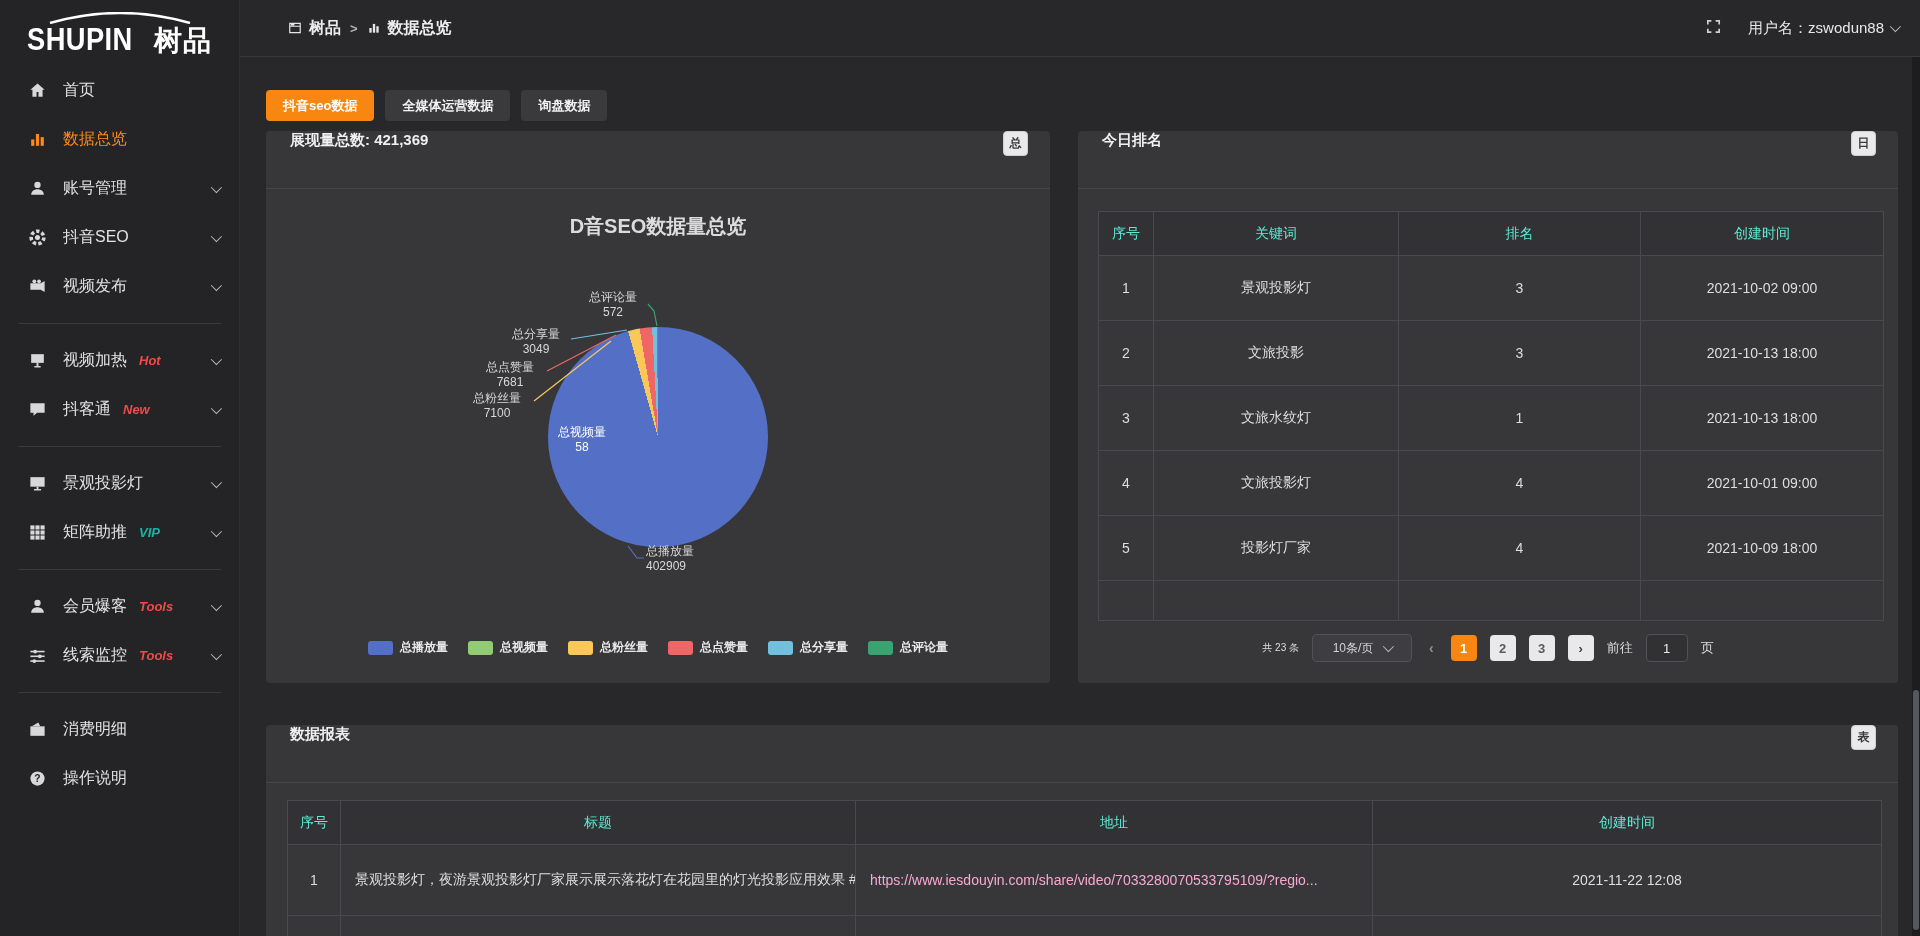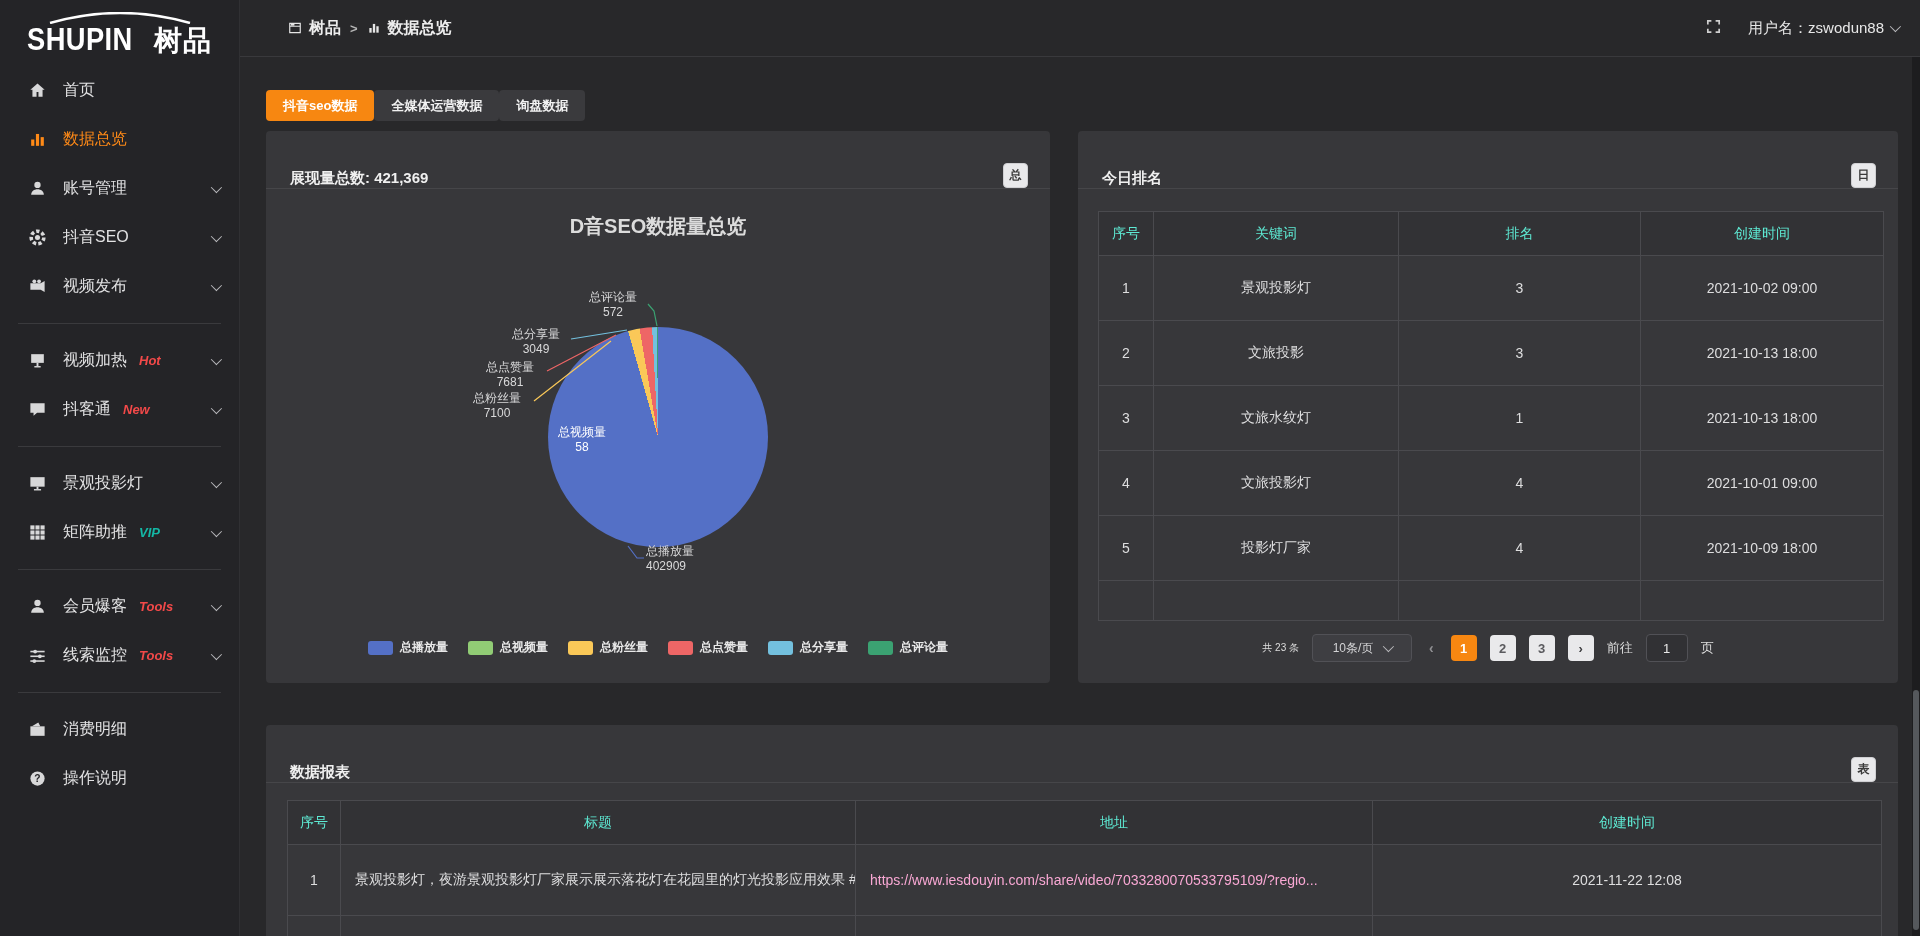--- a/index.html
+++ b/index.html
@@ -28,28 +28,28 @@
   .menu-item svg{width:19px;height:19px;fill:#d8d8d9;}
   .menu-item.active{color:#ff8a17;}
   .menu-item.active svg{fill:#ff8a17;}
   .badge{font-style:italic;font-weight:bold;font-size:13px;margin-left:12px;}
   .badge.red{color:#f24949;}
   .badge.gold{color:#14b8a6;}
   .mi-arrow{margin-left:auto;}
   .menu-div{height:1px;background:#3a3a3d;margin:12px 18px;list-style:none;}
 
   
-  .tabs{position:absolute;left:266px;top:90px;display:flex;z-index:4;justify-content:space-between;}
+  .tabs{position:absolute;left:266px;top:90px;display:flex;gap:11px;z-index:4;justify-content:space-between;}
   .tab{height:31px;padding:0 17px;border-radius:4px;background:#3a3a3d;color:#f2f2f2;font-size:13px;font-weight:bold;
     display:flex;align-items:center;cursor:pointer;}
   .tab.active{background:#f78711;color:#fff;}
 
   
   .card{position:absolute;background:#37373a;border-radius:4px;}
-  .card-head{height:58px;display:flex;align-items:flex-end;justify-content:space-between;
+  .card-head{height:58px;display:flex;align-items:flex-start;justify-content:space-between;
     padding:0 22px 0 24px;border-bottom:1px solid #464649;}
   .card-title{font-size:15px;color:#f0f0f0;font-weight:bold;}
   .corner-btn{width:25px;height:25px;border-radius:4px;background:#e9e9eb;color:#3a3a3a;font-size:12px;font-weight:bold;
     display:flex;align-items:center;justify-content:center;cursor:pointer;border:1px solid #cfcfd2;}
 
   #card-overview{left:266px;top:131px;width:784px;height:552px;}
   #card-ranking{left:1078px;top:131px;width:820px;height:552px;}
   #card-report{left:266px;top:725px;width:1632px;height:560px;}
 
   

